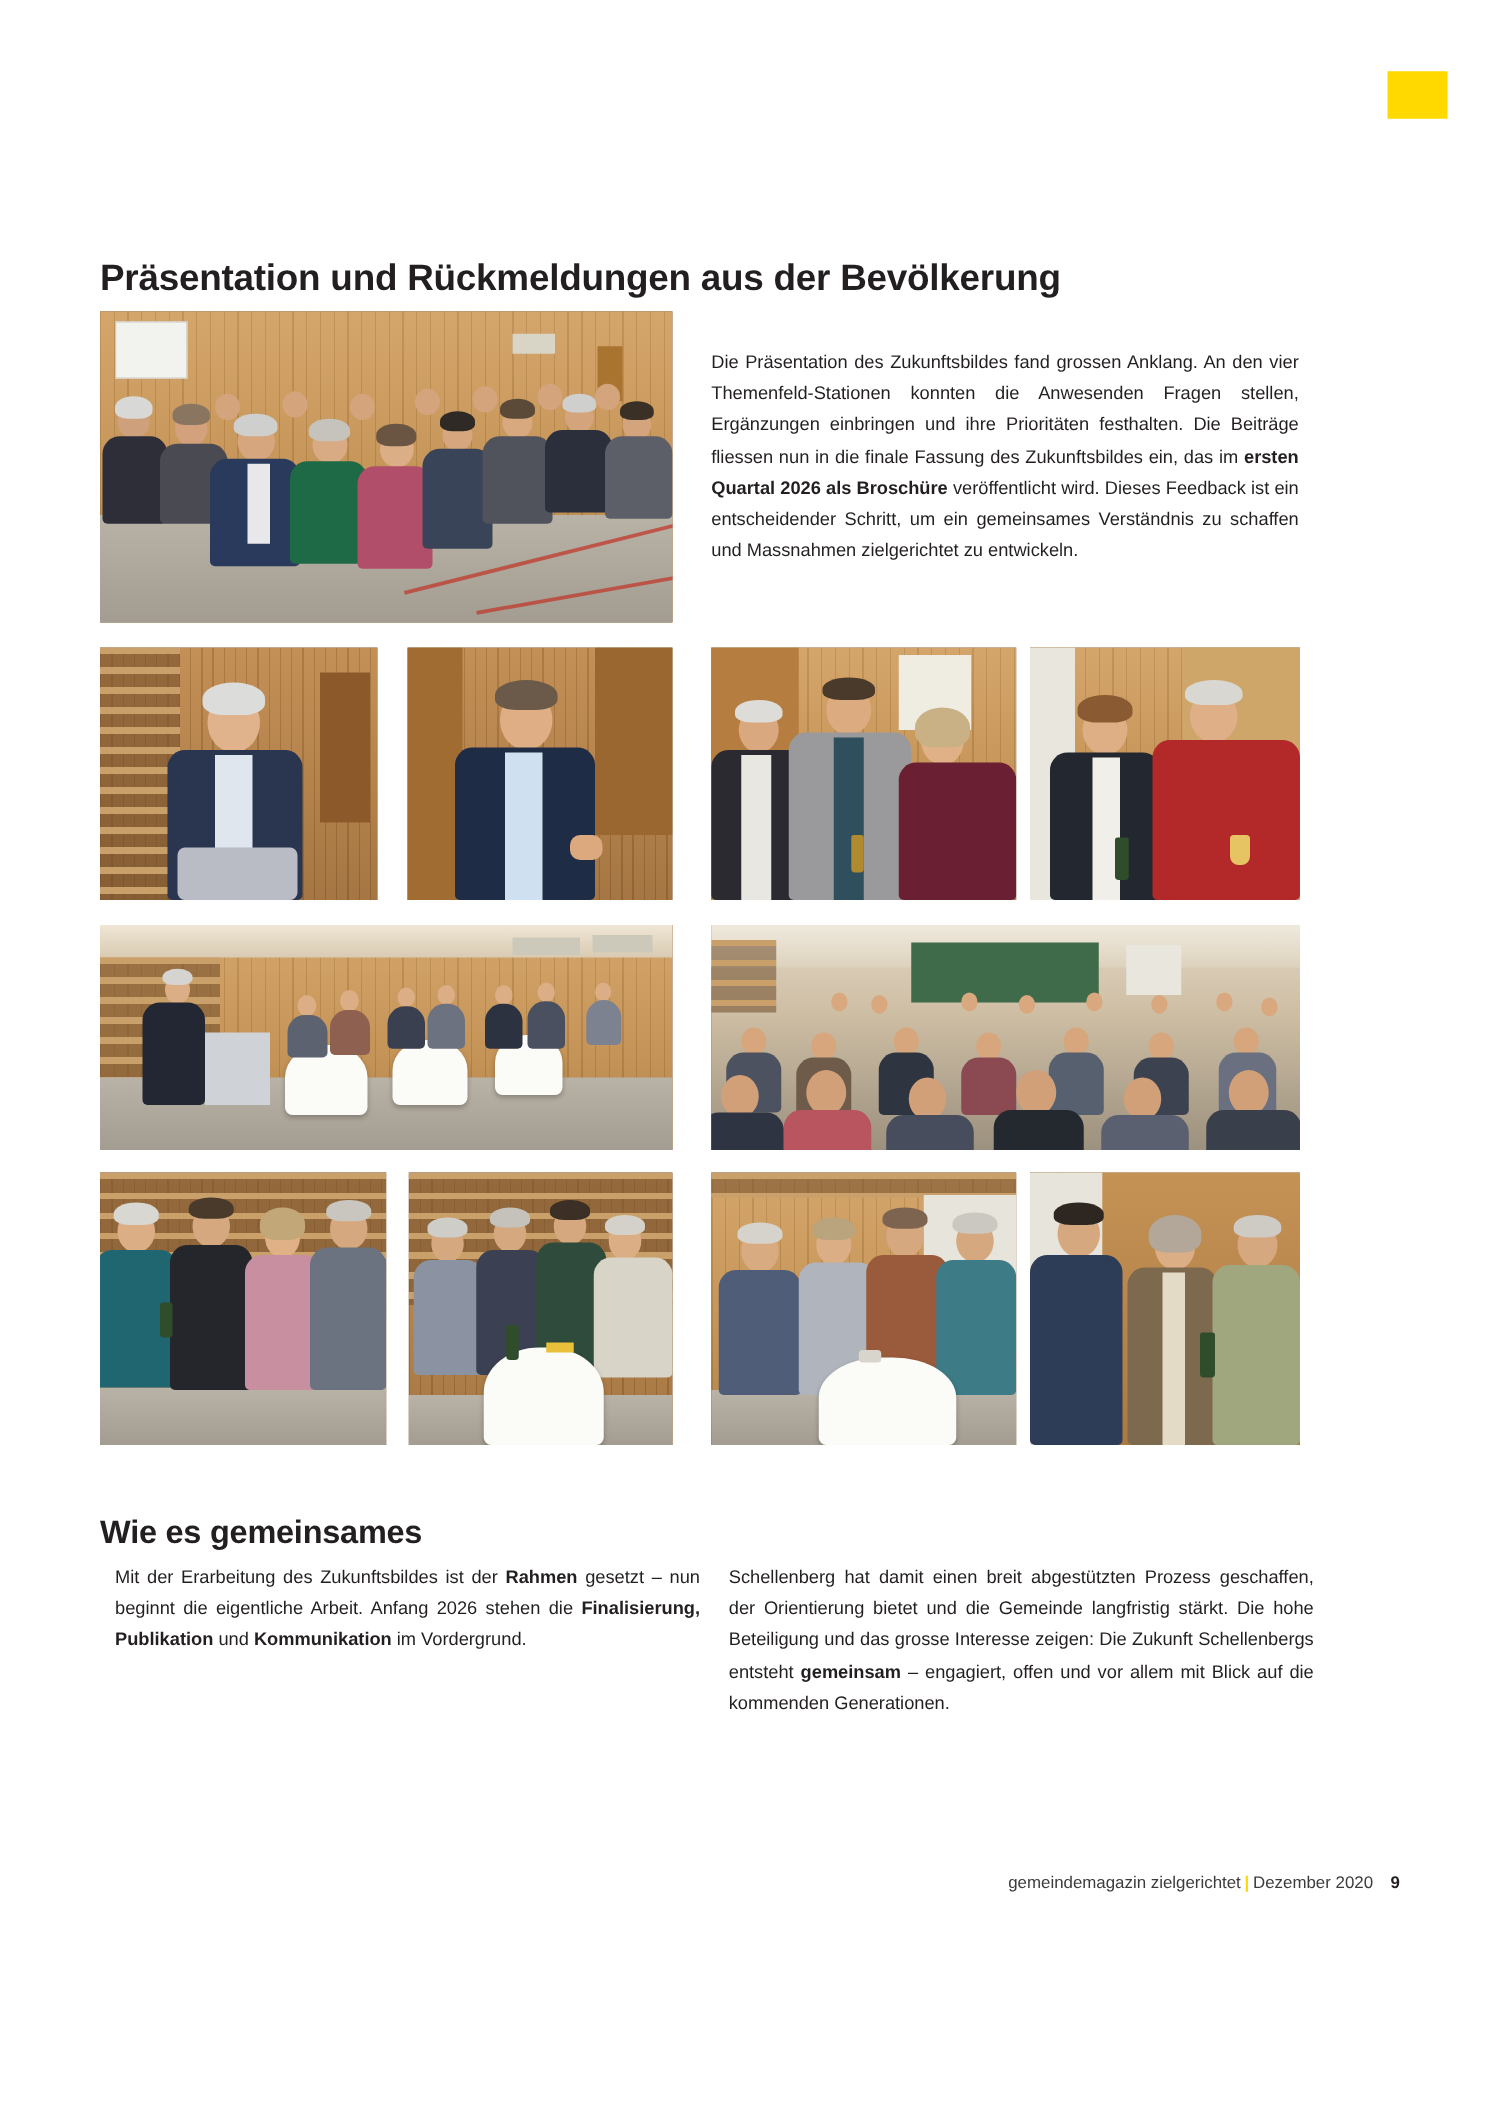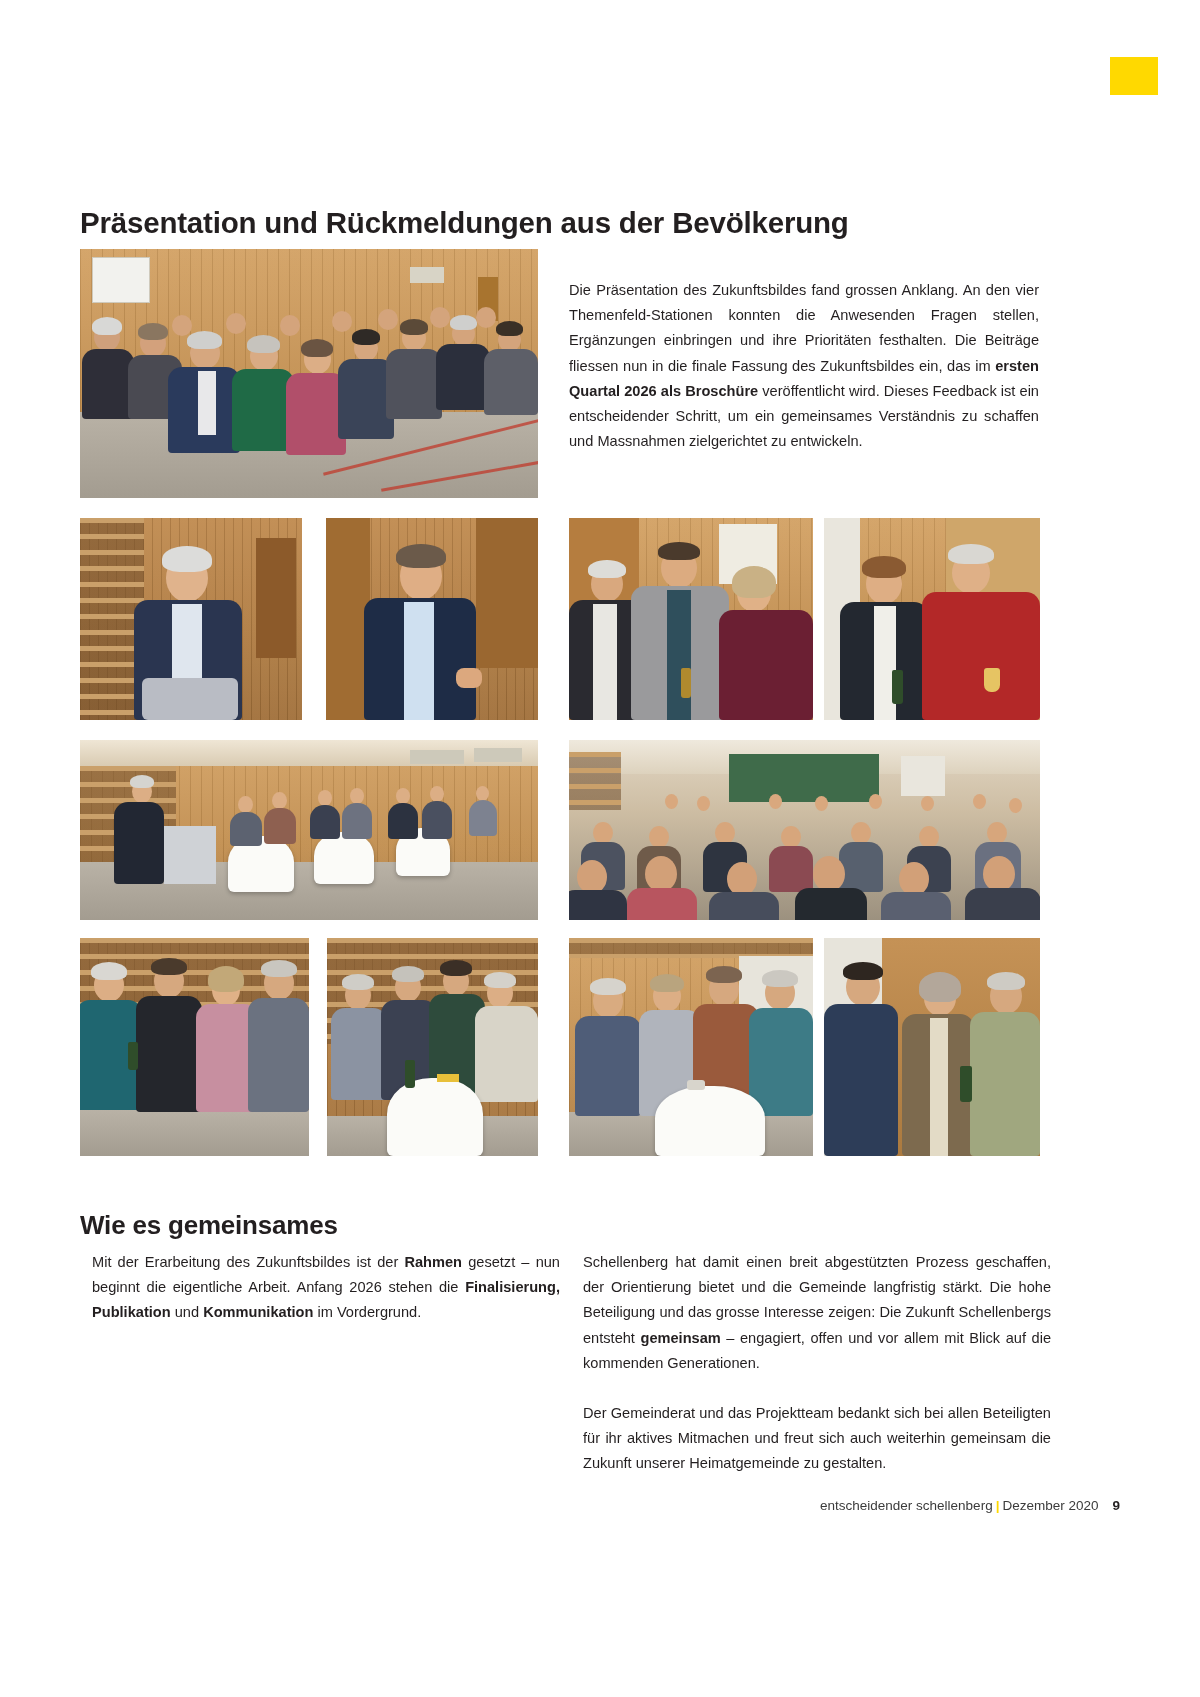--- a/index.html
+++ b/index.html
@@ -490,20 +490,19 @@
   <div class="col left">
     <p>
       <span>Mit der Erarbeitung des Zukunftsbildes ist der </span><b>Rahmen</b><span> gesetzt – nun beginnt die eigentliche Arbeit. Anfang 2026 stehen die </span><b>Finalisierung, Publikation</b><span> und </span><b>Kommunikation</b><span> im Vordergrund.</span>
     </p>
   </div>
 
   <div class="col right">
     <p>
       <span>Schellenberg hat damit einen breit abgestützten Prozess geschaffen, der Orientierung bietet und die Gemeinde langfristig stärkt. Die hohe Beteiligung und das grosse Interesse zeigen: Die Zukunft Schellenbergs entsteht </span><b>gemeinsam</b><span> – engagiert, offen und vor allem mit Blick auf die kommenden Generationen.</span>
     </p>
-    <p>Der Gemeinderat und das Projektteam bedankt sich bei allen Beteiligten für ihr aktives Mitmachen und freut sich auch weiterhin gemeinsam die Zukunft unserer Heimatgemeinde zu gestalten.</p>
   </div>
 
   <div class="footer">
-    <span>entscheidender schellenberg</span><span class="sep">|</span><span>Dezember 2020</span><span class="pageno">9</span>
+    <span>gemeindemagazin zielgerichtet</span><span class="sep">|</span><span>Dezember 2020</span><span class="pageno">9</span>
   </div>
 
 </div>
 
 </body></html>

